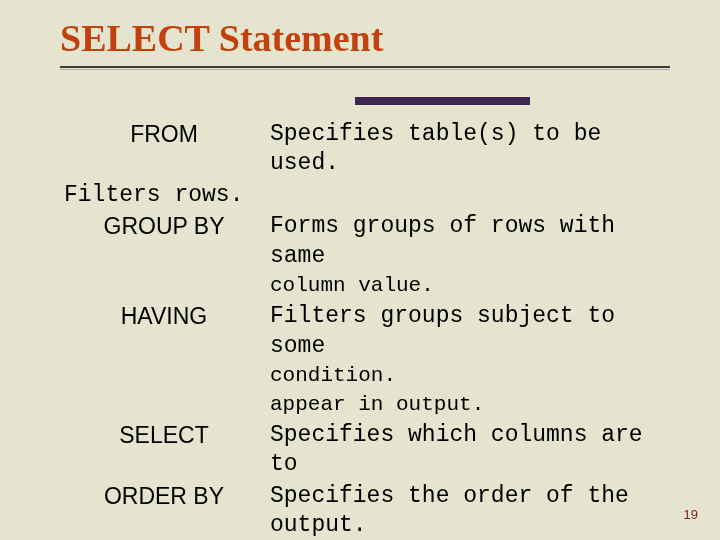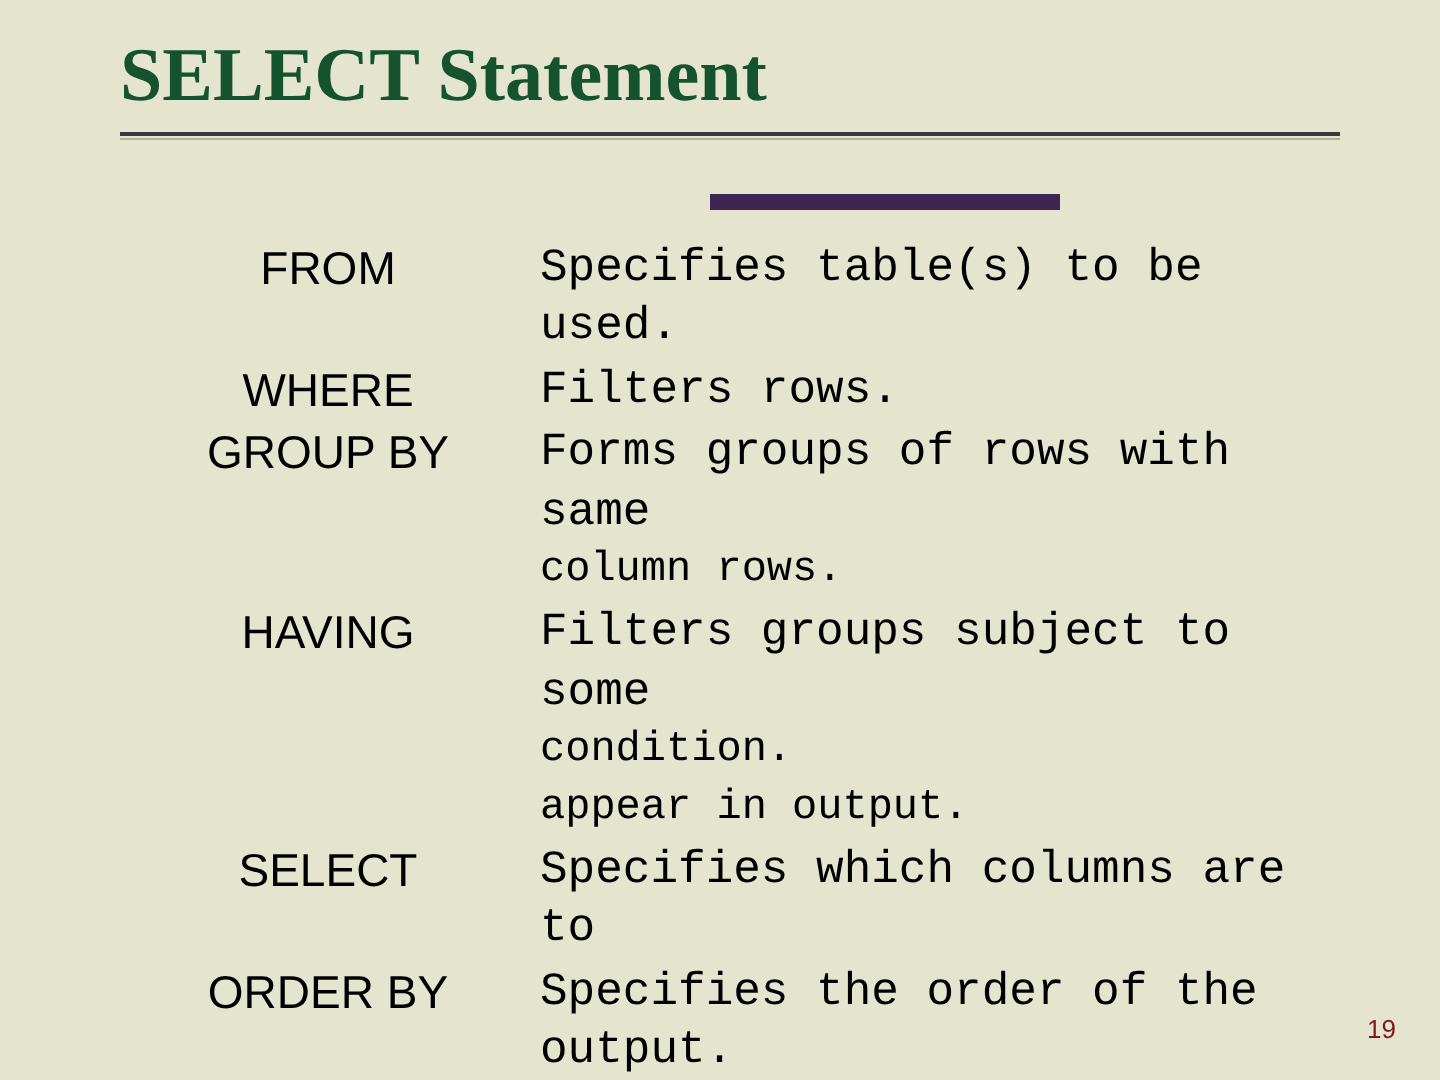--- a/index.html
+++ b/index.html
@@ -22,21 +22,21 @@
   .title-block {
     position: absolute;
     left: 60px;
     top: 18px;
     width: 610px;
   }
   .title-text {
     font-family: "Times New Roman", Times, serif;
     font-size: 38px;
     font-weight: bold;
-    color: #14532d;
+    color: #c2410c;
     margin: 0 0 6px 0;
     line-height: 1.1;
   }
   .title-rule-dark {
     height: 2px;
     background: #3a3a3a;
     width: 100%;
   }
   .title-rule-light {
     height: 1px;
@@ -98,32 +98,31 @@
   <div class="accent-bar"></div>
 
   <div class="content">
 
     <div class="row">
       <div class="keyword">FROM</div>
       <div class="desc">Specifies table(s) to be used.</div>
     </div>
 
     <div class="row">
-      <div class="keyword">WHERE</div>
       <div class="desc">Filters rows.</div>
     </div>
 
     <div class="row">
       <div class="keyword">GROUP BY</div>
       <div class="desc">Forms groups of rows with same</div>
     </div>
 
     <div class="row">
       <div class="keyword"></div>
-      <div class="desc sub">column rows.</div>
+      <div class="desc sub">column value.</div>
     </div>
 
     <div class="row">
       <div class="keyword">HAVING</div>
       <div class="desc">Filters groups subject to some</div>
     </div>
 
     <div class="row">
       <div class="keyword"></div>
       <div class="desc sub">condition.</div>

